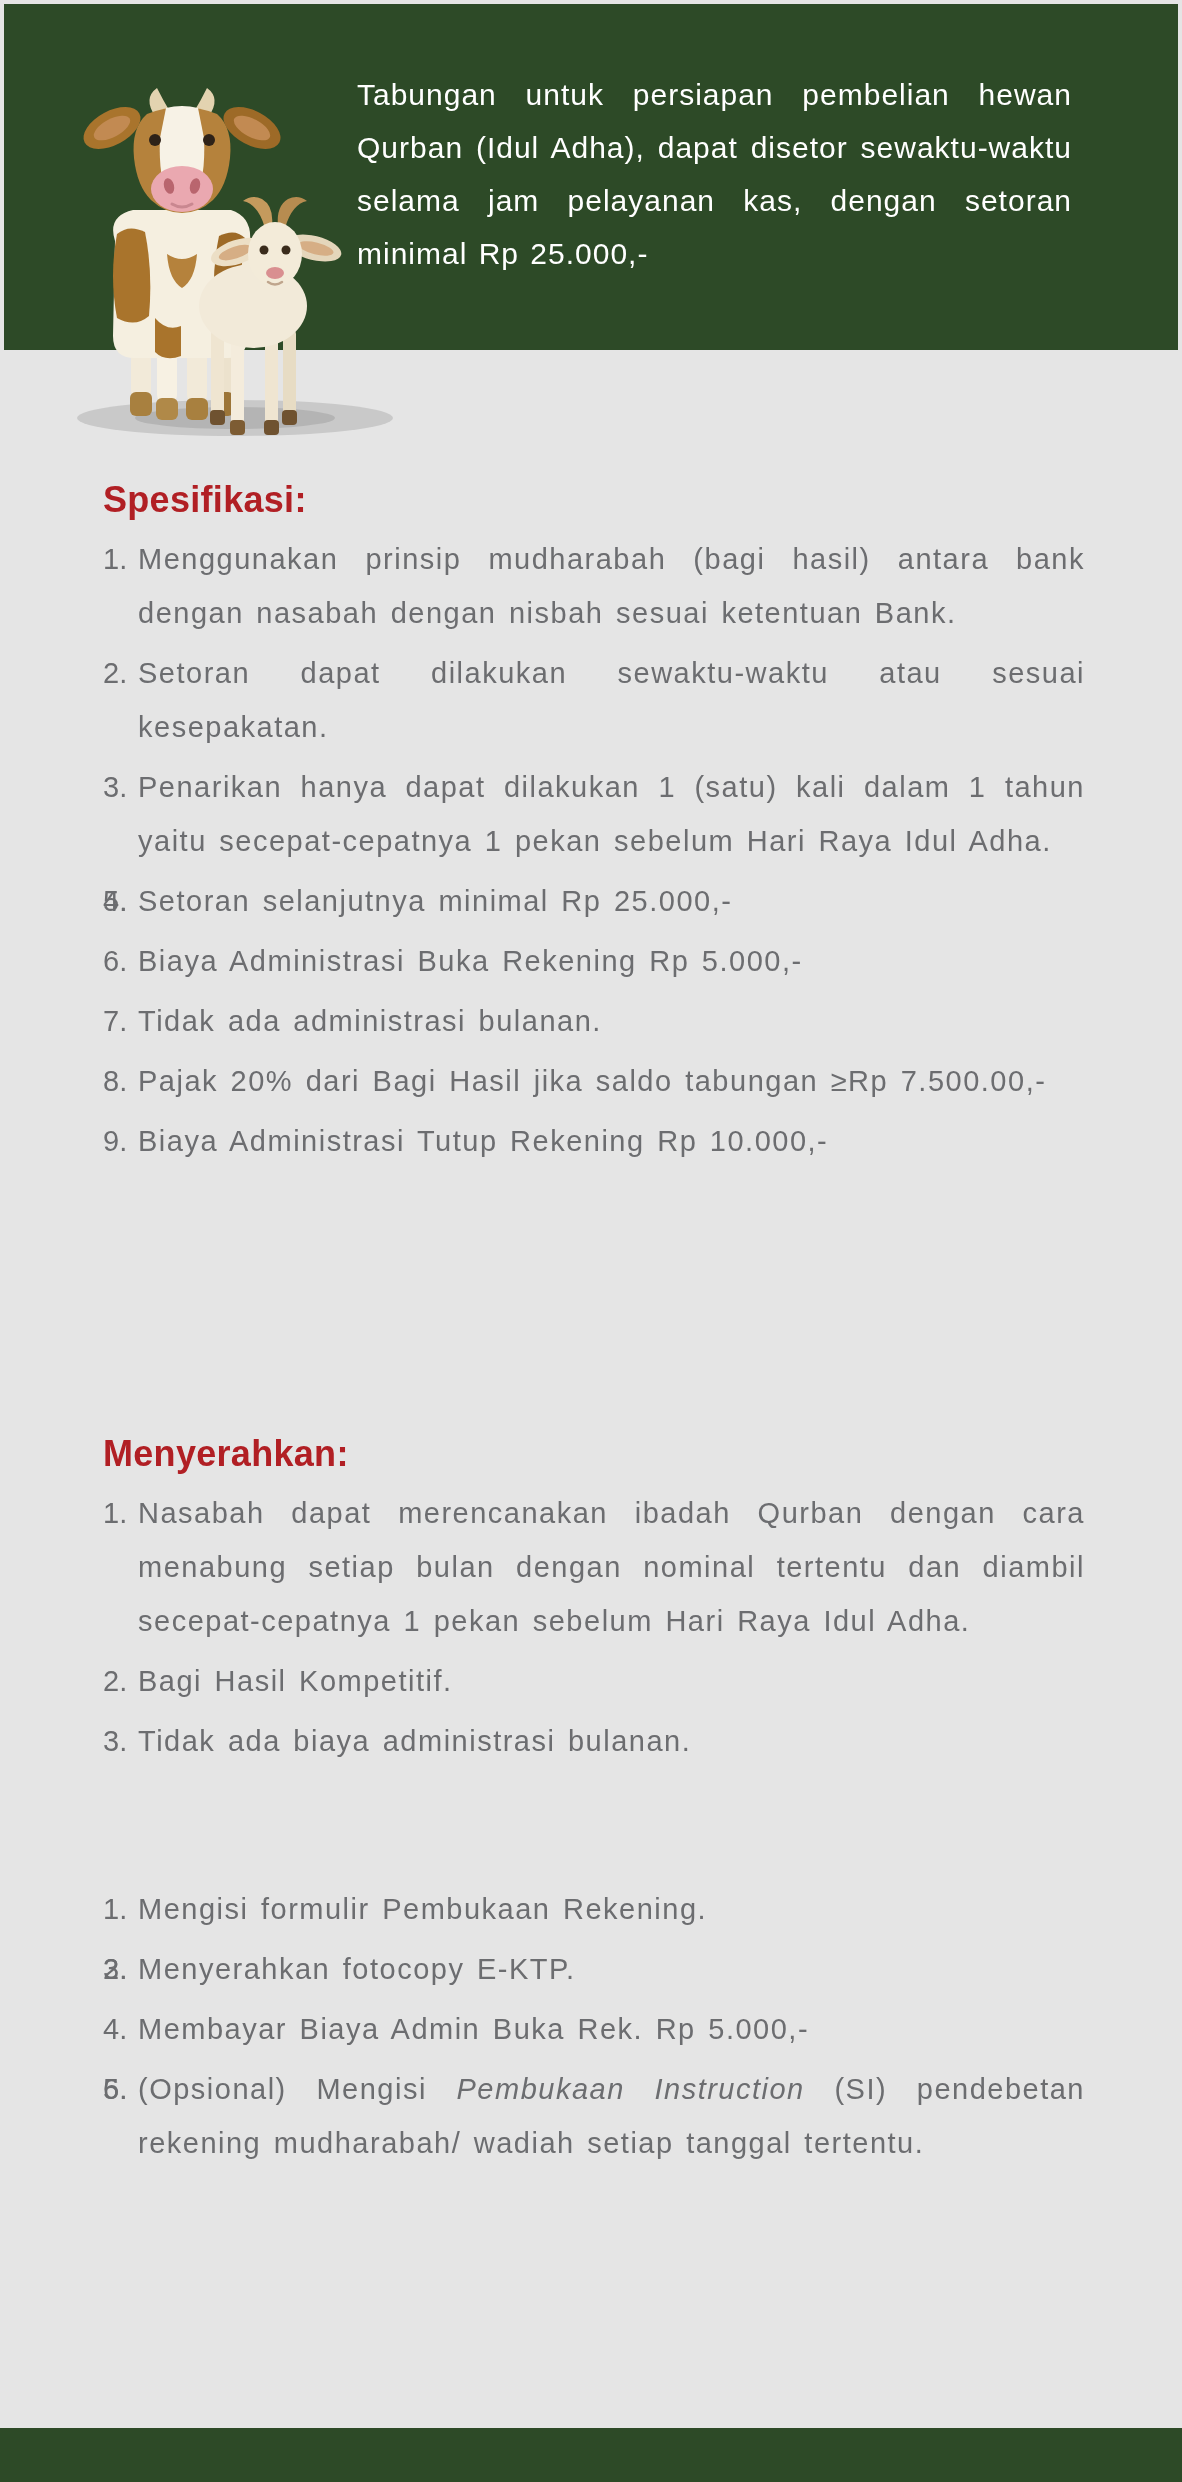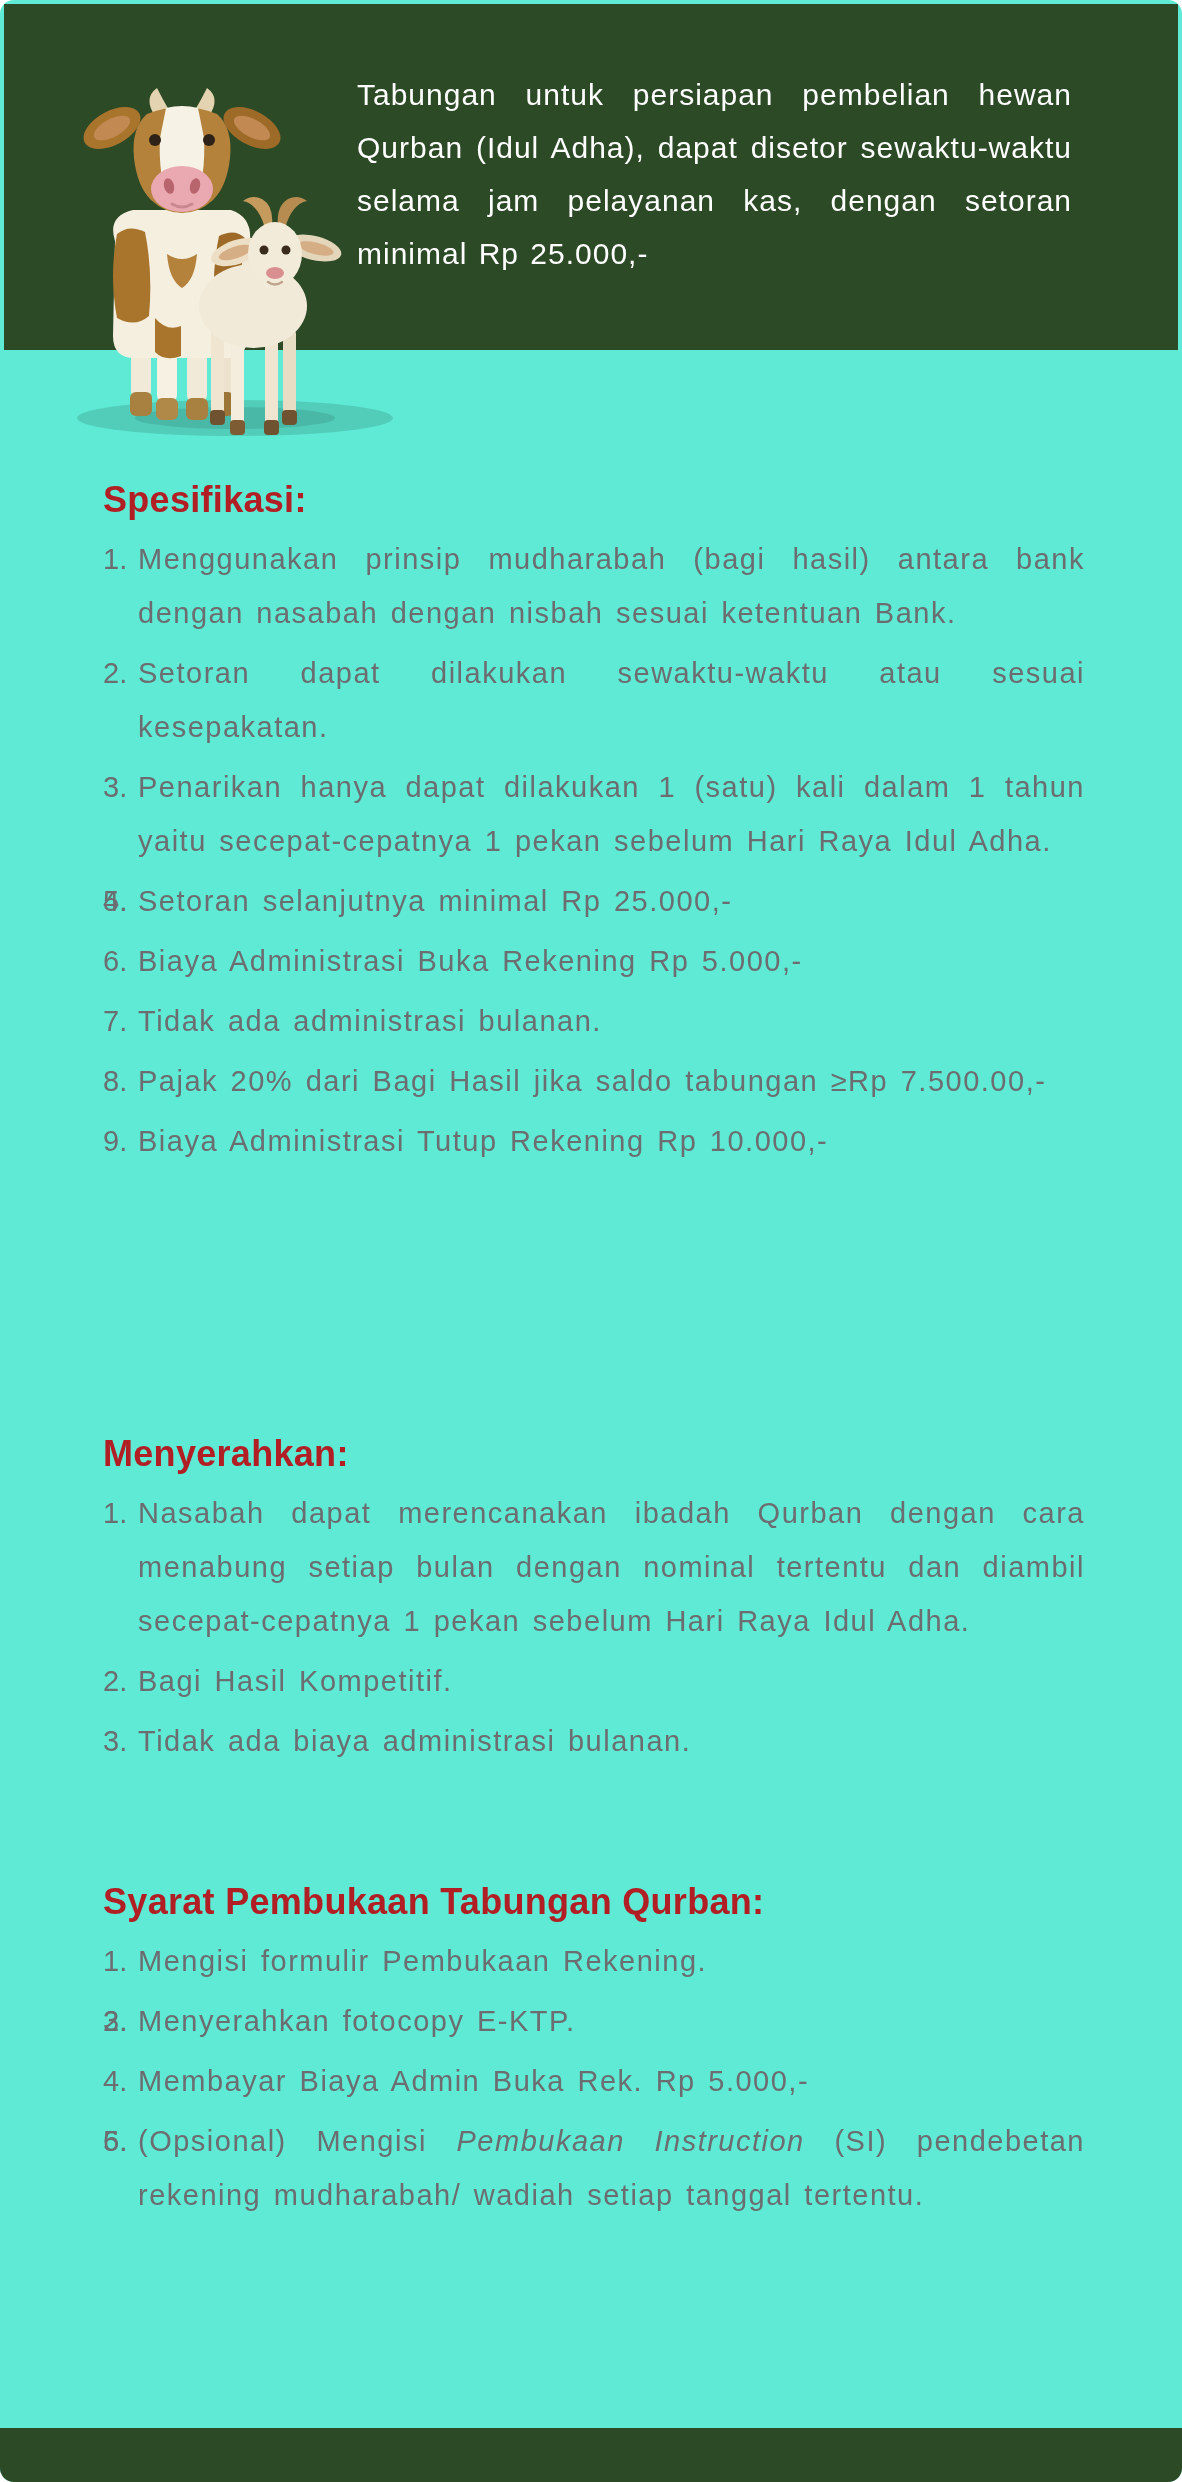--- a/index.html
+++ b/index.html
@@ -5,23 +5,22 @@
   html, body { margin: 0; padding: 0; }
   body {
     width: 1182px;
     background: #ffffff;
     font-family: "Liberation Sans", sans-serif;
   }
   .page {
     position: relative;
     width: 1182px;
     height: 2482px;
-    background: #5eead4;
+    background: #e5e5e5;
     overflow: hidden;
-    border-radius: 14px;
   }
   .header-panel {
     position: absolute;
     left: 4px; top: 4px;
     width: 1174px; height: 346px;
     background: var(--panel-green, #2d4a27);
   }
   .header-desc {
     position: absolute;
     left: 353px; top: 64px;
@@ -188,21 +187,20 @@
   </section>
 
   <section class="section section-adv">
     <h2 class="section-title">Menyerahkan:</h2>
     <div class="item"><span class="num">1.</span><span class="txt">Nasabah dapat merencanakan ibadah Qurban dengan cara menabung setiap bulan dengan nominal tertentu dan diambil secepat-cepatnya 1 pekan sebelum Hari Raya Idul Adha.</span></div>
     <div class="item"><span class="num">2.</span><span class="txt">Bagi Hasil Kompetitif.</span></div>
     <div class="item"><span class="num">3.</span><span class="txt">Tidak ada biaya administrasi bulanan.</span></div>
   </section>
 
   <section class="section section-req">
-    <h2 class="section-title">Syarat Pembukaan Tabungan Qurban:</h2>
     <div class="item"><span class="num">1.</span><span class="txt">Mengisi formulir Pembukaan Rekening.</span></div>
     <div class="item"><span class="num">2.</span></div>
     <div class="item"><span class="num">3.</span><span class="txt">Menyerahkan fotocopy E-KTP.</span></div>
     <div class="item"><span class="num">4.</span><span class="txt">Membayar Biaya Admin Buka Rek. Rp 5.000,-</span></div>
     <div class="item"><span class="num">5.</span></div>
     <div class="item"><span class="num">6.</span><span class="txt"><span>(Opsional) Mengisi </span><span class="em">Pembukaan Instruction</span><span> (SI) pendebetan rekening mudharabah/ wadiah setiap tanggal tertentu.</span></span></div>
   </section>
 
   <div class="footer-bar"></div>
 

